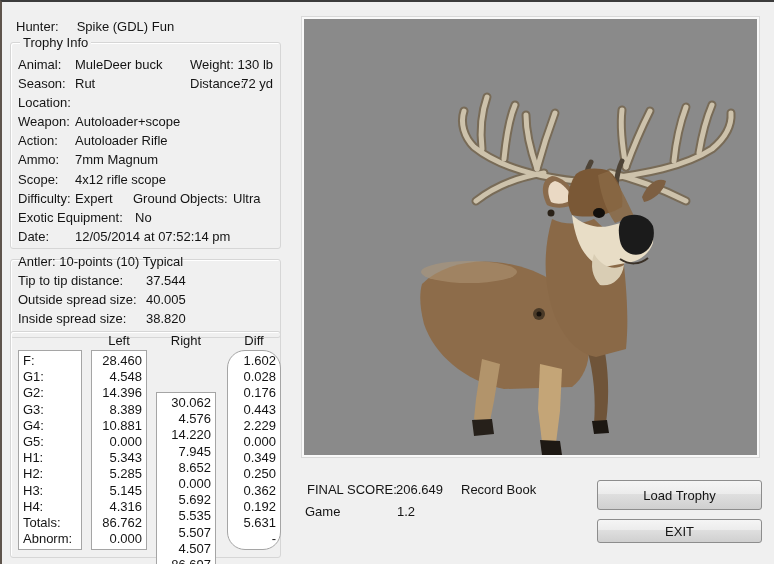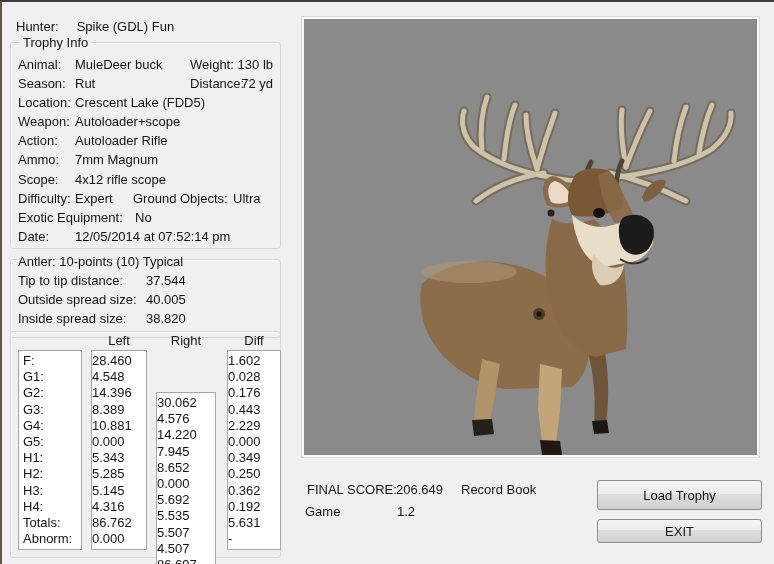--- a/index.html
+++ b/index.html
@@ -41,21 +41,21 @@
   .arow .val{position:absolute;left:135px;}
   
   .mhead{position:absolute;top:1px;text-align:center;}
   .vbox{
     position:absolute;top:18px;height:200px;background:#fff;
     border:1px solid #a5a5a5;box-sizing:border-box;padding-top:2px;
     overflow:hidden;
   }
   .vbox .cell{height:16.2px;line-height:16.2px;white-space:nowrap;}
   .vbox .lblcell{padding-left:4px;text-align:left;}
-  .vbox .numcell{padding-right:21px;text-align:left;}
+  .vbox .numcell{padding-right:4px;text-align:right;}
   
   .viewport{
     position:absolute;left:300px;top:15px;width:457px;height:440px;
     background:#8a8a8a;border:2px solid #f9f9f9;outline:1px solid #d9d9d9;
     box-sizing:border-box;
   }
   .viewport svg{display:block;width:100%;height:100%;}
   
   .btn{
     position:absolute;left:595px;width:165px;
@@ -87,21 +87,20 @@
         <span class="val2">130 lb</span>
       </div>
       <div class="trow">
         <span class="lbl">Season:</span>
         <span class="val">Rut</span>
         <span class="lbl2">Distance:</span>
         <span class="val2">72 yd</span>
       </div>
       <div class="trow">
         <span class="lbl">Location:</span>
-        <span class="val">Crescent Lake (FDD5)</span>
       </div>
       <div class="trow">
         <span class="lbl">Weapon:</span>
         <span class="val">Autoloader+scope</span>
       </div>
       <div class="trow">
         <span class="lbl">Action:</span>
         <span class="val">Autoloader Rifle</span>
       </div>
       <div class="trow">
@@ -189,21 +188,21 @@
         <div class="cell numcell">7.945</div>
         <div class="cell numcell">8.652</div>
         <div class="cell numcell">0.000</div>
         <div class="cell numcell">5.692</div>
         <div class="cell numcell">5.535</div>
         <div class="cell numcell">5.507</div>
         <div class="cell numcell">4.507</div>
         <div class="cell numcell">86.697</div>
         <div class="cell numcell">0.000</div>
       </div>
-    <div class="vbox" style="left:216px;width:54px;">
+    <div class="vbox" style="left:216px;width:54px;border-radius:18px;">
         <div class="cell numcell">1.602</div>
         <div class="cell numcell">0.028</div>
         <div class="cell numcell">0.176</div>
         <div class="cell numcell">0.443</div>
         <div class="cell numcell">2.229</div>
         <div class="cell numcell">0.000</div>
         <div class="cell numcell">0.349</div>
         <div class="cell numcell">0.250</div>
         <div class="cell numcell">0.362</div>
         <div class="cell numcell">0.192</div>

